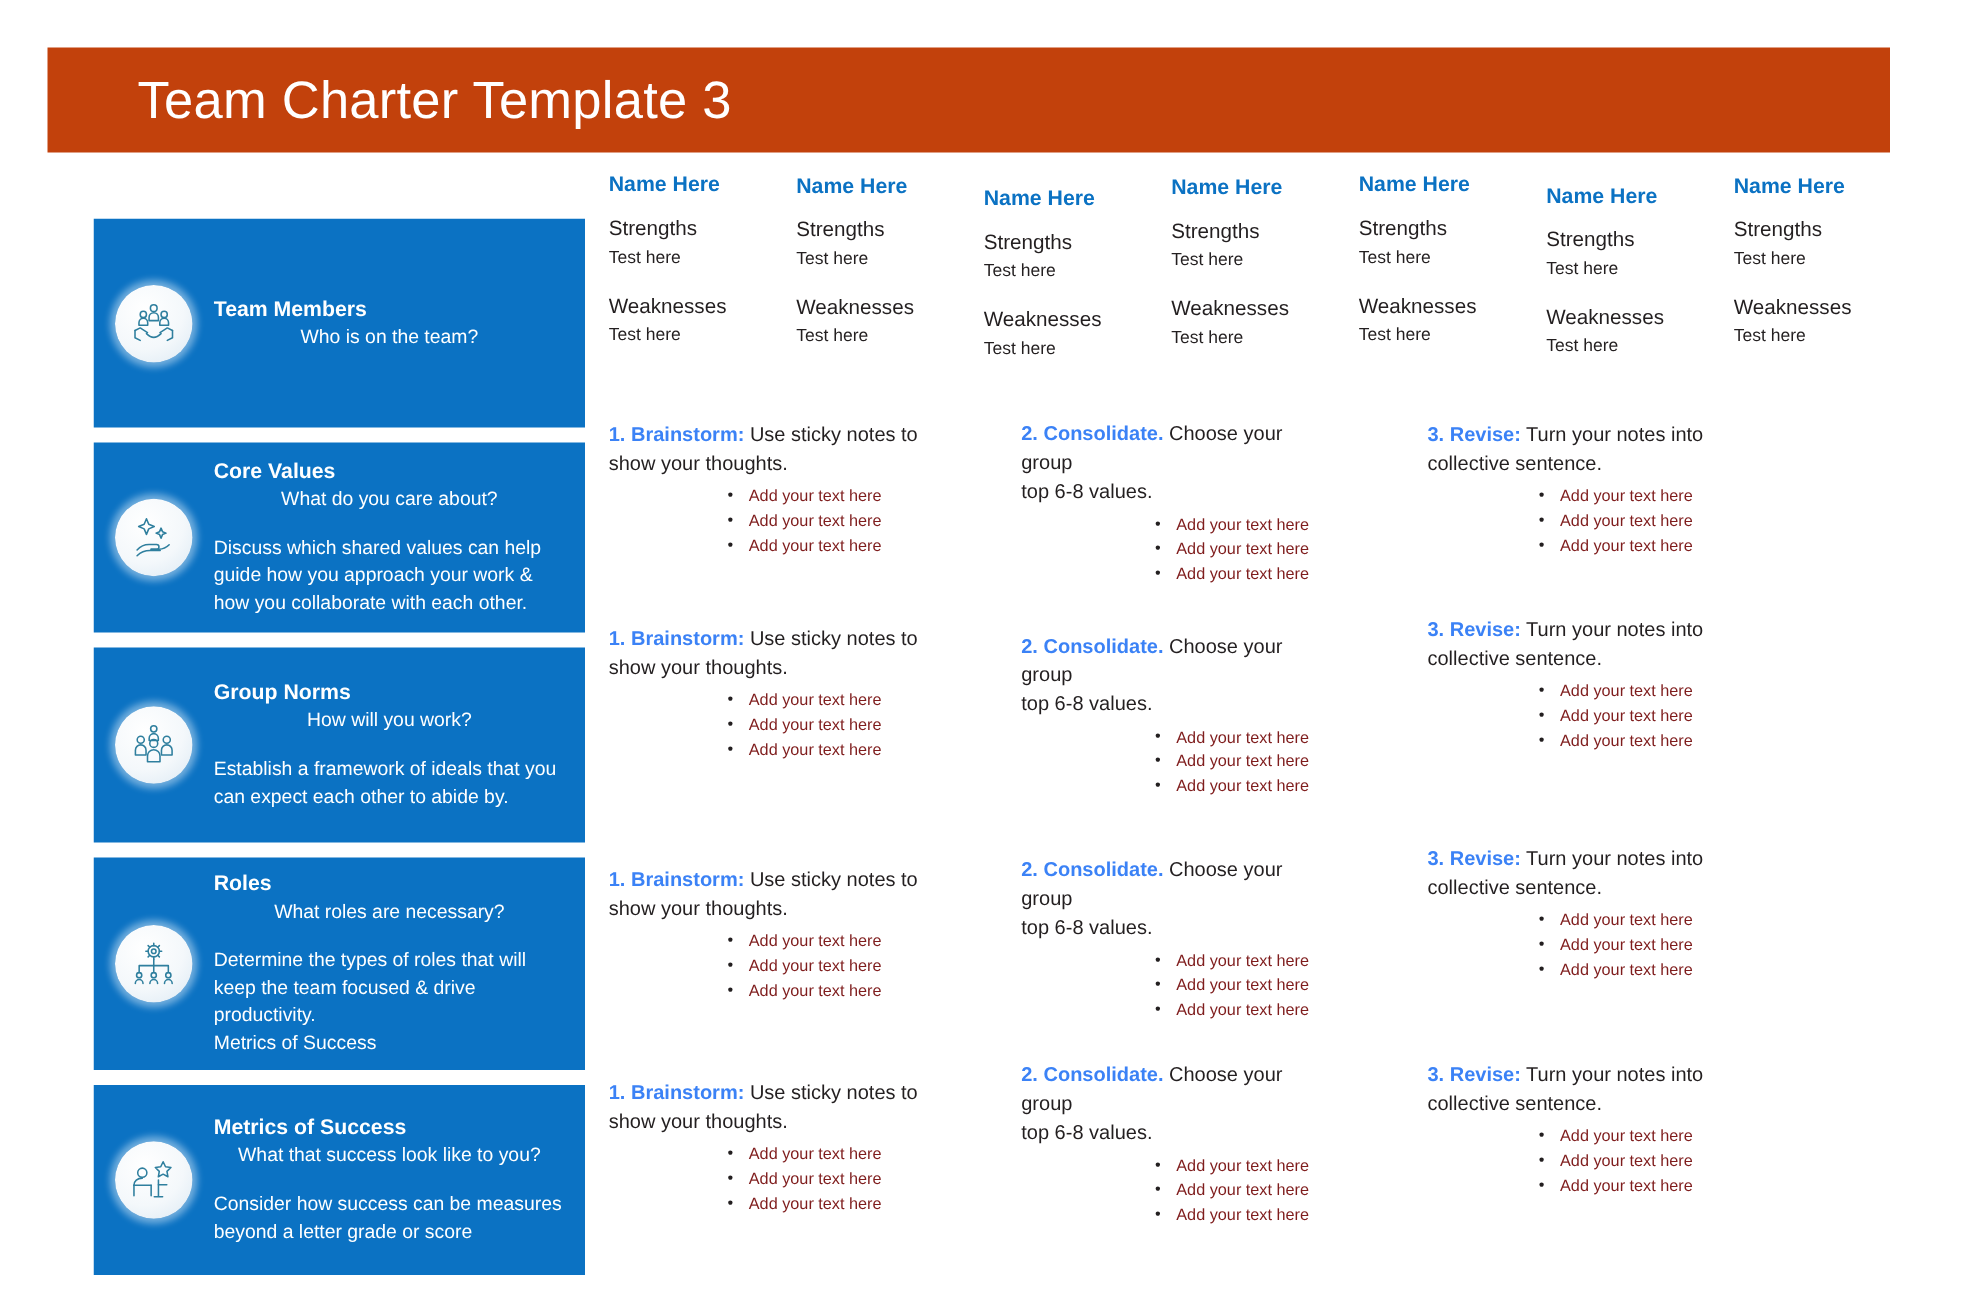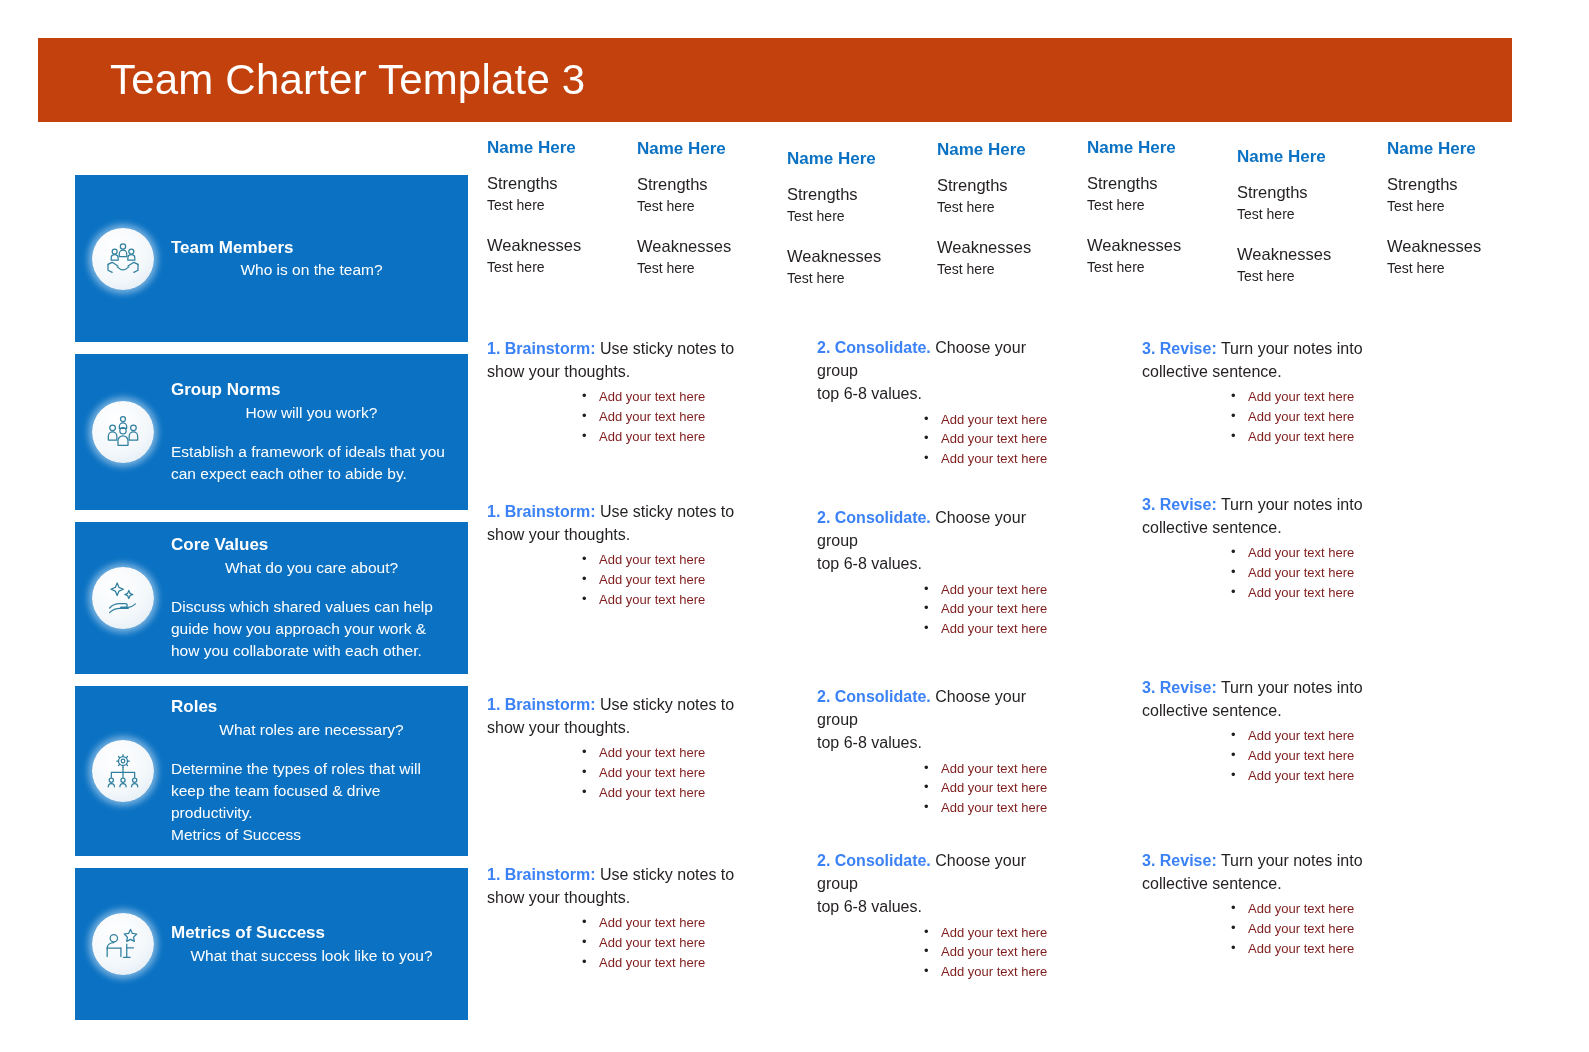--- a/index.html
+++ b/index.html
@@ -237,58 +237,58 @@
             <path d="M42 30.5v7l-5 2.5"></path>
           </svg>
         </div>
       </div>
       <div class="card-body">
         <p class="card-title">Team Members</p>
         <p class="card-question">Who is on the team?</p>
       </div>
     </div>
 
+    <div class="card card-2">
+      <div class="card-icon-wrap">
+        <div class="icon-badge">
+          <svg viewBox="0 0 48 48" fill="none" stroke="#2f7f9e" stroke-width="1.5" stroke-linecap="round" stroke-linejoin="round">
+            <path d="M17 6l2.2 5.3L24.5 13.5l-5.3 2.2L17 21l-2.2-5.3L9.5 13.5l5.3-2.2z"></path>
+            <path d="M31 15l1.4 3.4 3.4 1.4-3.4 1.4L31 24.6l-1.4-3.4-3.4-1.4 3.4-1.4z"></path>
+            <path d="M8 36c3-3.4 7-5.2 11.5-5.2h7.2c1.3 0 2.3 1 2.3 2.2s-1 2.2-2.3 2.2h-5.3"></path>
+            <path d="M21.4 35.2h7.8c3.6 0 7-1.6 9.6-4.2"></path>
+            <path d="M8 41.5c3.4-3.4 7.8-5 12.6-5h9.6"></path>
+          </svg>
+        </div>
+      </div>
+      <div class="card-body">
+        <p class="card-title">Core Values</p>
+        <p class="card-question">What do you care about?</p>
+        <p class="card-desc">Discuss which shared values can help guide how you approach your work &amp; how you collaborate with each other.</p>
+      </div>
+    </div>
+
     <div class="card card-3">
       <div class="card-icon-wrap">
         <div class="icon-badge">
           <svg viewBox="0 0 48 48" fill="none" stroke="#2f7f9e" stroke-width="1.5" stroke-linecap="round" stroke-linejoin="round">
             <circle cx="24" cy="8.5" r="3"></circle>
             <path d="M19.6 17.5c0-2.5 2-4.4 4.4-4.4s4.4 1.9 4.4 4.4v2.2h-8.8z"></path>
             <circle cx="11.5" cy="19" r="3.4"></circle>
             <path d="M6.4 29c0-2.9 2.3-5.1 5.1-5.1s5.1 2.2 5.1 5.1v4.6H6.4z"></path>
             <circle cx="36.5" cy="19" r="3.4"></circle>
             <path d="M31.4 29c0-2.9 2.3-5.1 5.1-5.1s5.1 2.2 5.1 5.1v4.6h-10.2z"></path>
             <circle cx="24" cy="22.5" r="3.8"></circle>
             <path d="M18 34.5c0-3.3 2.7-6 6-6s6 2.7 6 6v5.5H18z"></path>
           </svg>
         </div>
       </div>
       <div class="card-body">
         <p class="card-title">Group Norms</p>
         <p class="card-question">How will you work?</p>
         <p class="card-desc">Establish a framework of ideals that you can expect each other to abide by.</p>
-      </div>
-    </div>
-
-    <div class="card card-2">
-      <div class="card-icon-wrap">
-        <div class="icon-badge">
-          <svg viewBox="0 0 48 48" fill="none" stroke="#2f7f9e" stroke-width="1.5" stroke-linecap="round" stroke-linejoin="round">
-            <path d="M17 6l2.2 5.3L24.5 13.5l-5.3 2.2L17 21l-2.2-5.3L9.5 13.5l5.3-2.2z"></path>
-            <path d="M31 15l1.4 3.4 3.4 1.4-3.4 1.4L31 24.6l-1.4-3.4-3.4-1.4 3.4-1.4z"></path>
-            <path d="M8 36c3-3.4 7-5.2 11.5-5.2h7.2c1.3 0 2.3 1 2.3 2.2s-1 2.2-2.3 2.2h-5.3"></path>
-            <path d="M21.4 35.2h7.8c3.6 0 7-1.6 9.6-4.2"></path>
-            <path d="M8 41.5c3.4-3.4 7.8-5 12.6-5h9.6"></path>
-          </svg>
-        </div>
-      </div>
-      <div class="card-body">
-        <p class="card-title">Core Values</p>
-        <p class="card-question">What do you care about?</p>
-        <p class="card-desc">Discuss which shared values can help guide how you approach your work &amp; how you collaborate with each other.</p>
       </div>
     </div>
 
     <div class="card card-4">
       <div class="card-icon-wrap">
         <div class="icon-badge">
           <svg viewBox="0 0 48 48" fill="none" stroke="#2f7f9e" stroke-width="1.5" stroke-linecap="round" stroke-linejoin="round">
             <circle cx="24" cy="12" r="5.4"></circle>
             <circle cx="24" cy="12" r="2.2"></circle>
             <path d="M24 4.4v2.2M24 17.4v2.2M16.4 12h2.2M29.4 12h2.2M18.6 6.6l1.6 1.6M27.8 15.8l1.6 1.6M29.4 6.6l-1.6 1.6M20.2 15.8l-1.6 1.6"></path>
@@ -321,20 +321,21 @@
             <path d="M5 29h16.5"></path>
             <path d="M5 29v10M21.5 29v10"></path>
             <path d="M28.5 24v16M24.5 40h8"></path>
             <path d="M28.5 28.5h8"></path>
           </svg>
         </div>
       </div>
       <div class="card-body">
         <p class="card-title">Metrics of Success</p>
         <p class="card-question">What that success look like to you?</p>
+        <p class="card-desc">Consider how success can be measures beyond a letter grade or score</p>
       </div>
     </div>
   </div>
 
   <div id="members-grid">
 
     <div class="member-col o0">
       <p class="member-name">Name Here</p>
       <p class="member-sub">Strengths</p>
       <p class="member-val">Test here</p>

